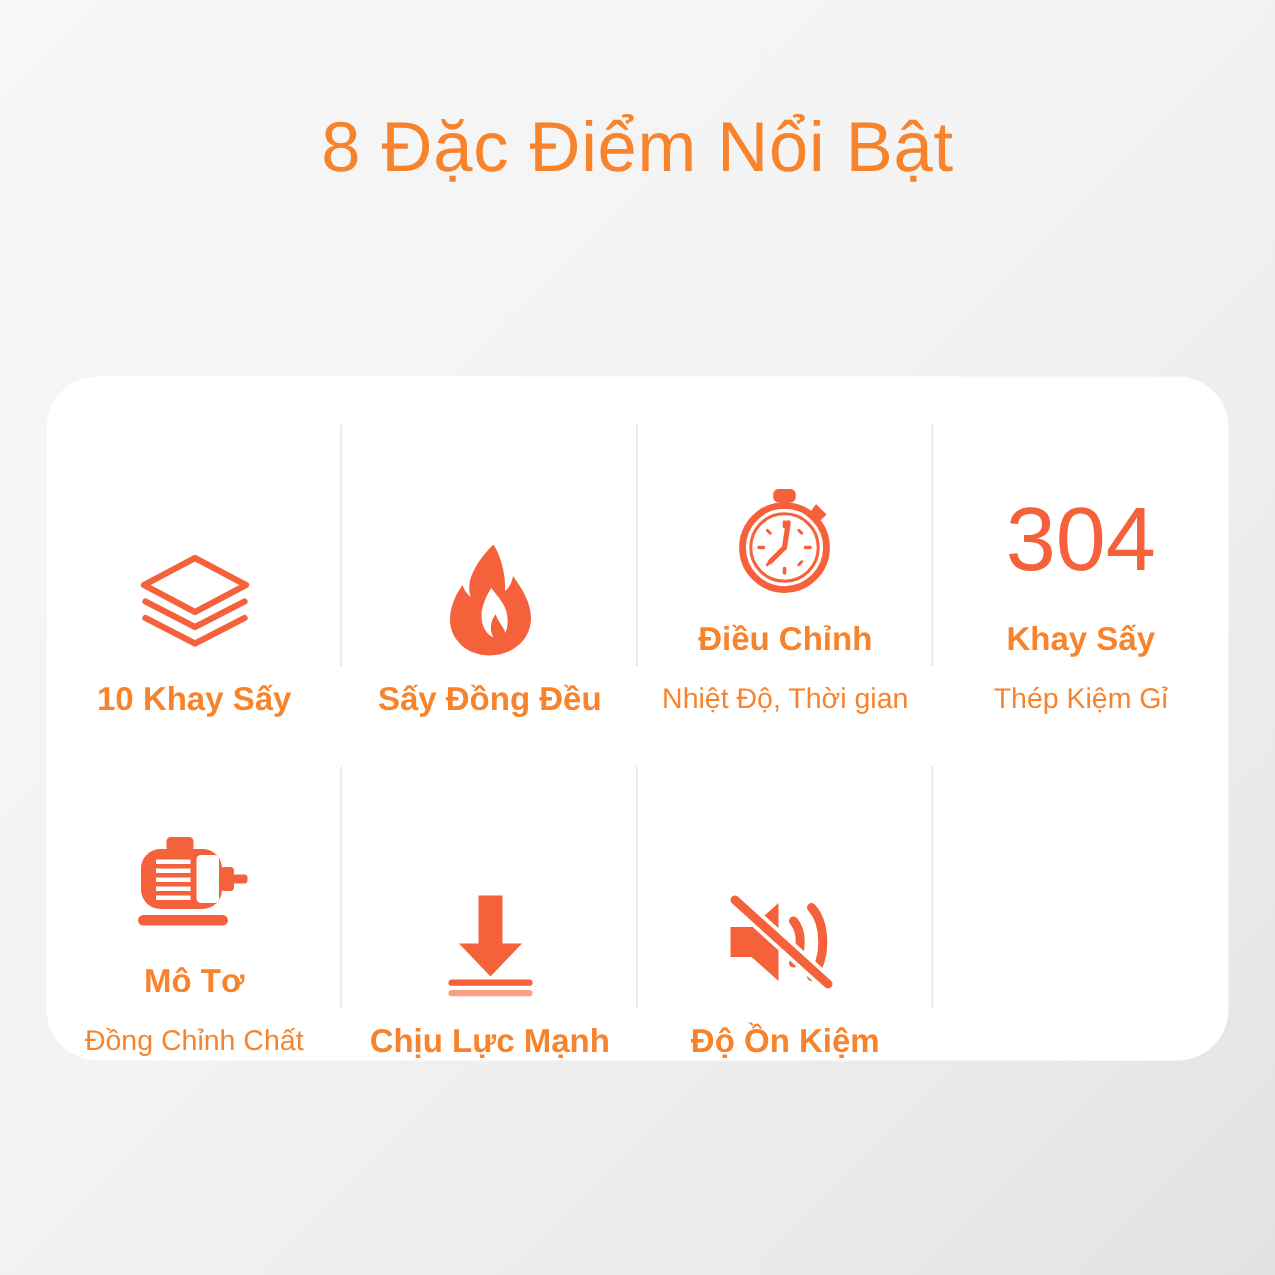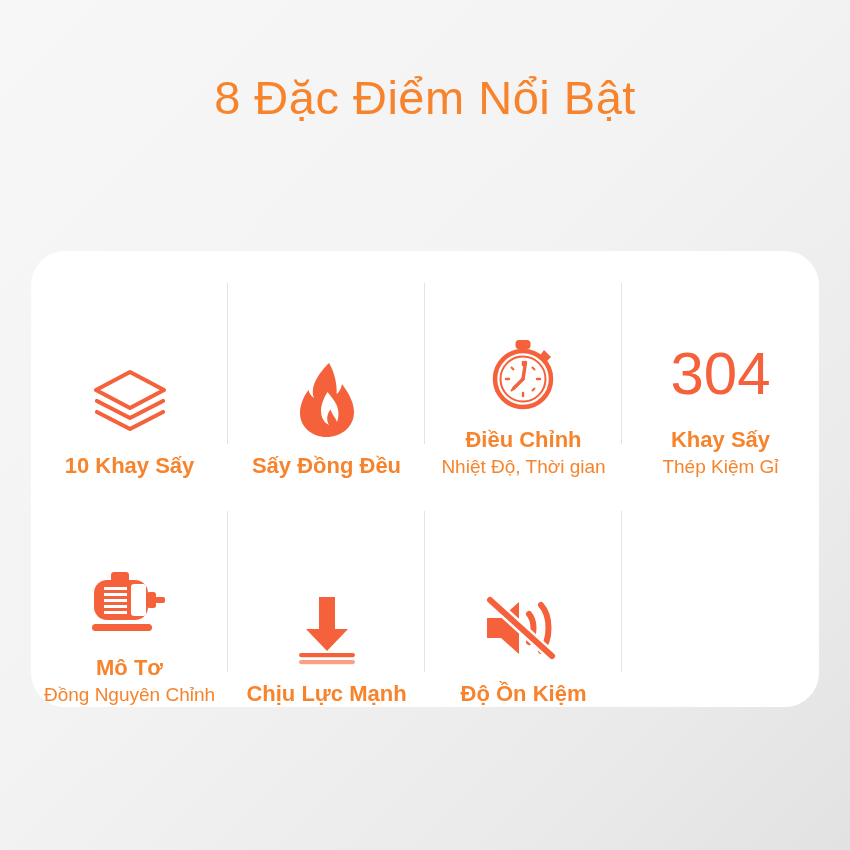--- a/index.html
+++ b/index.html
@@ -96,21 +96,21 @@
   }
   .label-main {
     font-size: 22px;
     font-weight: 700;
     white-space: nowrap;
   }
   .label-sub {
     font-size: 19px;
     font-weight: 400;
     white-space: nowrap;
-    margin-top: 2px;
+    margin-top: 16px;
   }
   .label-sub:empty { display: none; }
 </style>
 </head>
 <body>
 
 <div class="page-title">8 Đặc Điểm Nổi Bật</div>
 
 <div class="feature-panel">
   <div class="feature-grid">
@@ -183,21 +183,21 @@
           <rect x="17" y="21" width="23" height="3" fill="#ffffff"></rect>
           <rect x="17" y="27" width="23" height="3" fill="#ffffff"></rect>
           <rect x="17" y="33" width="23" height="3" fill="#ffffff"></rect>
           <rect x="17" y="39" width="23" height="3" fill="#ffffff"></rect>
           <rect x="17" y="45" width="23" height="3" fill="#ffffff"></rect>
           <rect x="5" y="58" width="60" height="7" rx="3.5" fill="#f4613a"></rect>
         </svg>
       </div>
       <div class="label-block">
         <div class="label-main">Mô Tơ</div>
-        <div class="label-sub">Đồng Nguyên Chỉnh</div>
+        <div class="label-sub">Đồng Chỉnh Chất</div>
       </div>
     </div>
 
     <div class="feature-cell has-divider">
       <div class="icon-slot">
         <svg width="72" height="74" viewBox="0 0 72 74" fill="none">
           <path d="M28 6 L44 6 L44 38 L57 38 L36 60 L15 38 L28 38 Z" fill="#f4613a"></path>
           <rect x="8" y="62" width="56" height="4.2" rx="2.1" fill="#f4613a"></rect>
           <rect x="8" y="69" width="56" height="4.2" rx="2.1" fill="#f9a184"></rect>
         </svg>

